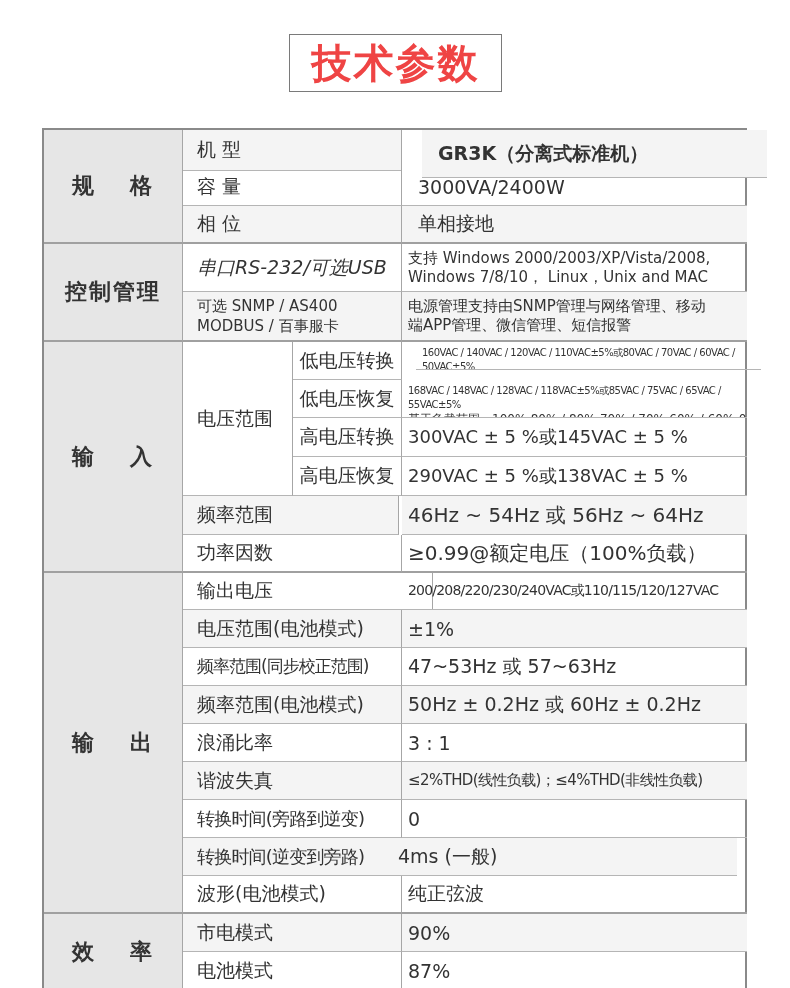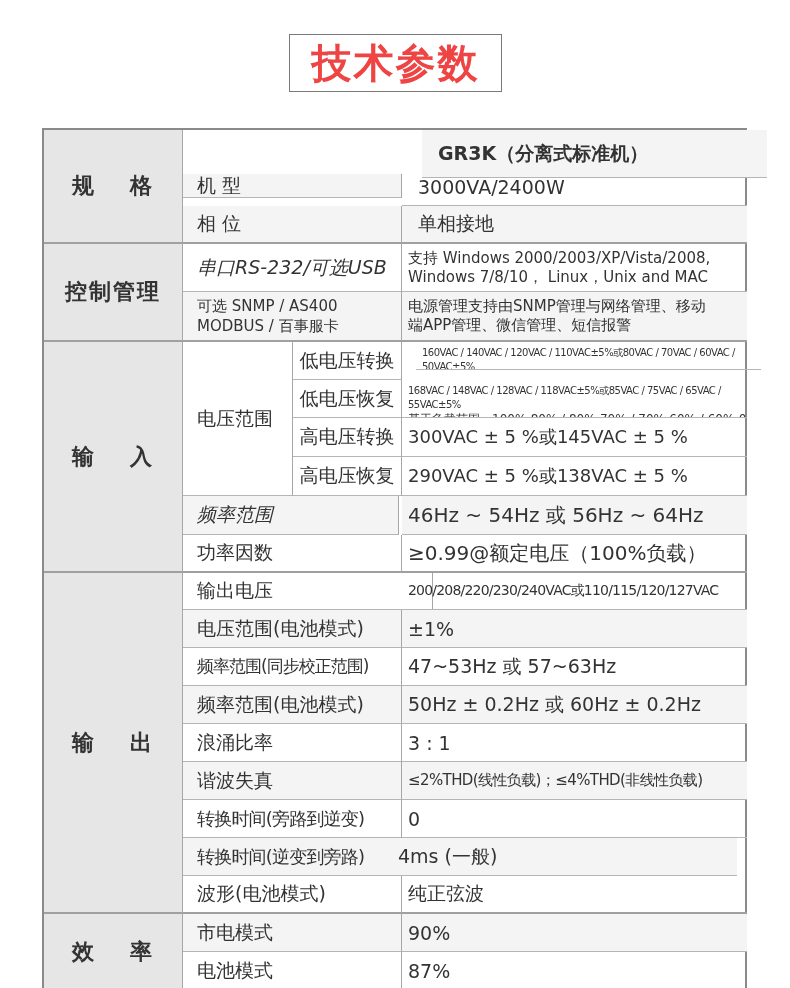--- a/index.html
+++ b/index.html
@@ -45,22 +45,23 @@
 
 <div class="title-box">技术参数</div>
 
 <div class="tbl">
 
   <div class="cell cat" style="left:0;top:0;width:139px;height:114px;">
     <span>规</span>
       <span class="sp"></span>
       <span>格</span>
   </div>
-  <div class="cell alt" style="left:139px;top:0;width:219px;height:24px;margin-top:44px;">机 型</div>
+  <div class="cell alt" style="left:139px;top:0;width:219px;height:41px;">机 型</div>
   <div class="cell val alt bold" style="left:378px;top:0;width:345px;height:48px;padding-left:16px;">GR3K（分离式标准机）</div>
+  <div class="cell" style="left:139px;top:38px;width:219px;height:38px;">容 量</div>
   <div class="cell val" style="left:358px;top:38px;width:345px;height:38px;padding-left:16px;">3000VA/2400W</div>
   <div class="cell alt sep" style="left:139px;top:76px;width:219px;height:38px;">相 位</div>
   <div class="cell val alt sep" style="left:358px;top:76px;width:345px;height:38px;padding-left:16px;">单相接地</div>
 
   <div class="cell cat" style="left:0;top:114px;width:139px;height:98px;">控制管理</div>
   <div class="cell" style="left:139px;top:114px;width:219px;height:48px;font-style:italic;">串口RS-232/可选USB</div>
   <div class="cell val small" style="left:358px;top:114px;width:345px;height:48px;font-size:15px;line-height:19px;">
     <div>
       <div>支持 Windows 2000/2003/XP/Vista/2008,</div>
       <div>Windows 7/8/10， Linux，Unix and MAC</div>
@@ -97,21 +98,21 @@
     <span style="font-size:10px;letter-spacing:-0.5px;">168VAC / 148VAC / 128VAC / 118VAC±5%或85VAC / 75VAC / 65VAC / 55VAC±5%</span>
     <span class="l2">基于负载范围：100%-80% / 80%-70% / 70%-60% / 60%-0</span>
   </div>
 
   <div class="cell center" style="left:249px;top:288px;width:109px;height:39px;">高电压转换</div>
   <div class="cell val" style="left:358px;top:288px;width:345px;height:39px;font-size:18px;">300VAC ± 5 %或145VAC ± 5 %</div>
 
   <div class="cell center" style="left:249px;top:327px;width:109px;height:39px;">高电压恢复</div>
   <div class="cell val" style="left:358px;top:327px;width:345px;height:39px;font-size:18px;">290VAC ± 5 %或138VAC ± 5 %</div>
 
-  <div class="cell alt" style="left:139px;top:366px;width:216px;height:39px;font-style:italic;">频率范围</div>
+  <div class="cell alt" style="left:139px;top:366px;width:216px;height:39px;">频率范围</div>
   <div class="cell val alt" style="left:358px;top:366px;width:345px;height:39px;font-size:20px;">46Hz ~ 54Hz 或 56Hz ~ 64Hz</div>
 
   <div class="cell sep" style="left:139px;top:405px;width:219px;height:38px;">功率因数</div>
   <div class="cell val sep" style="left:358px;top:405px;width:345px;height:38px;font-size:20px;">≥0.99@额定电压（100%负载）</div>
 
   <div class="cell cat" style="left:0;top:443px;width:139px;height:341px;">
     <span>输</span>
       <span class="sp"></span>
       <span>出</span>
   </div>

